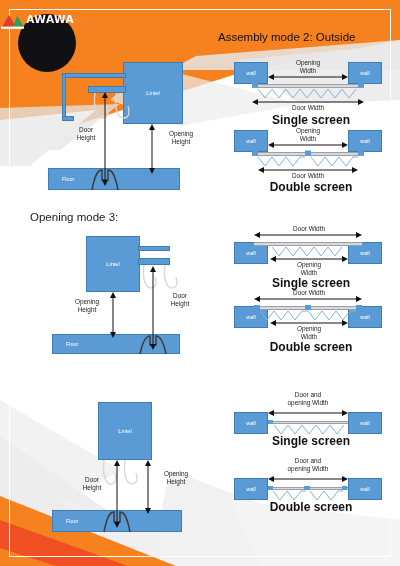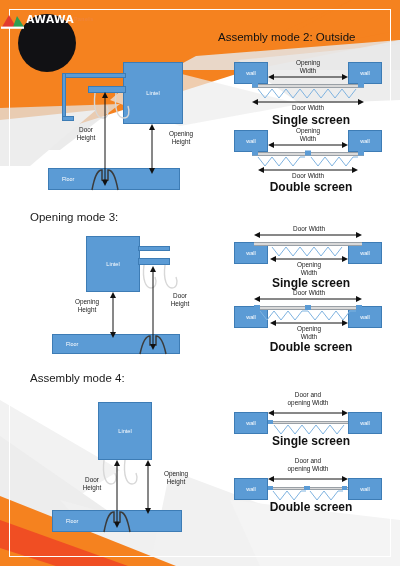--- a/index.html
+++ b/index.html
@@ -99,21 +99,20 @@
         <polygon points="17,2 24,13 13,13" fill="#2f9e52"></polygon>
         <rect x="1" y="12.6" width="23" height="2.2" fill="#ffffff"></rect>
       </svg>
     </div>
     <div class="logo-word">AWAWA</div>
     <div class="logo-sub">Panels</div>
   </div>
 
   <div class="sec-title t1">Assembly mode 2: Outside</div>
   <div class="sec-title t3">Opening mode 3:</div>
-  <div class="sec-title t4">Assembly mode 4:</div>
 
   <div class="diag" style="left:40px;top:58px;width:175px;height:140px;">
 
     <div class="blk" style="left:83px;top:4px;width:60px;height:62px;">Lintel</div>
 
     <div class="bracket" style="left:22px;top:15px;width:64px;height:5px;"></div>
     <div class="bracket" style="left:22px;top:15px;width:4px;height:48px;"></div>
     <div class="bracket" style="left:22px;top:58px;width:12px;height:5px;"></div>
     <div class="bracket" style="left:48px;top:28px;width:38px;height:7px;"></div>
 

